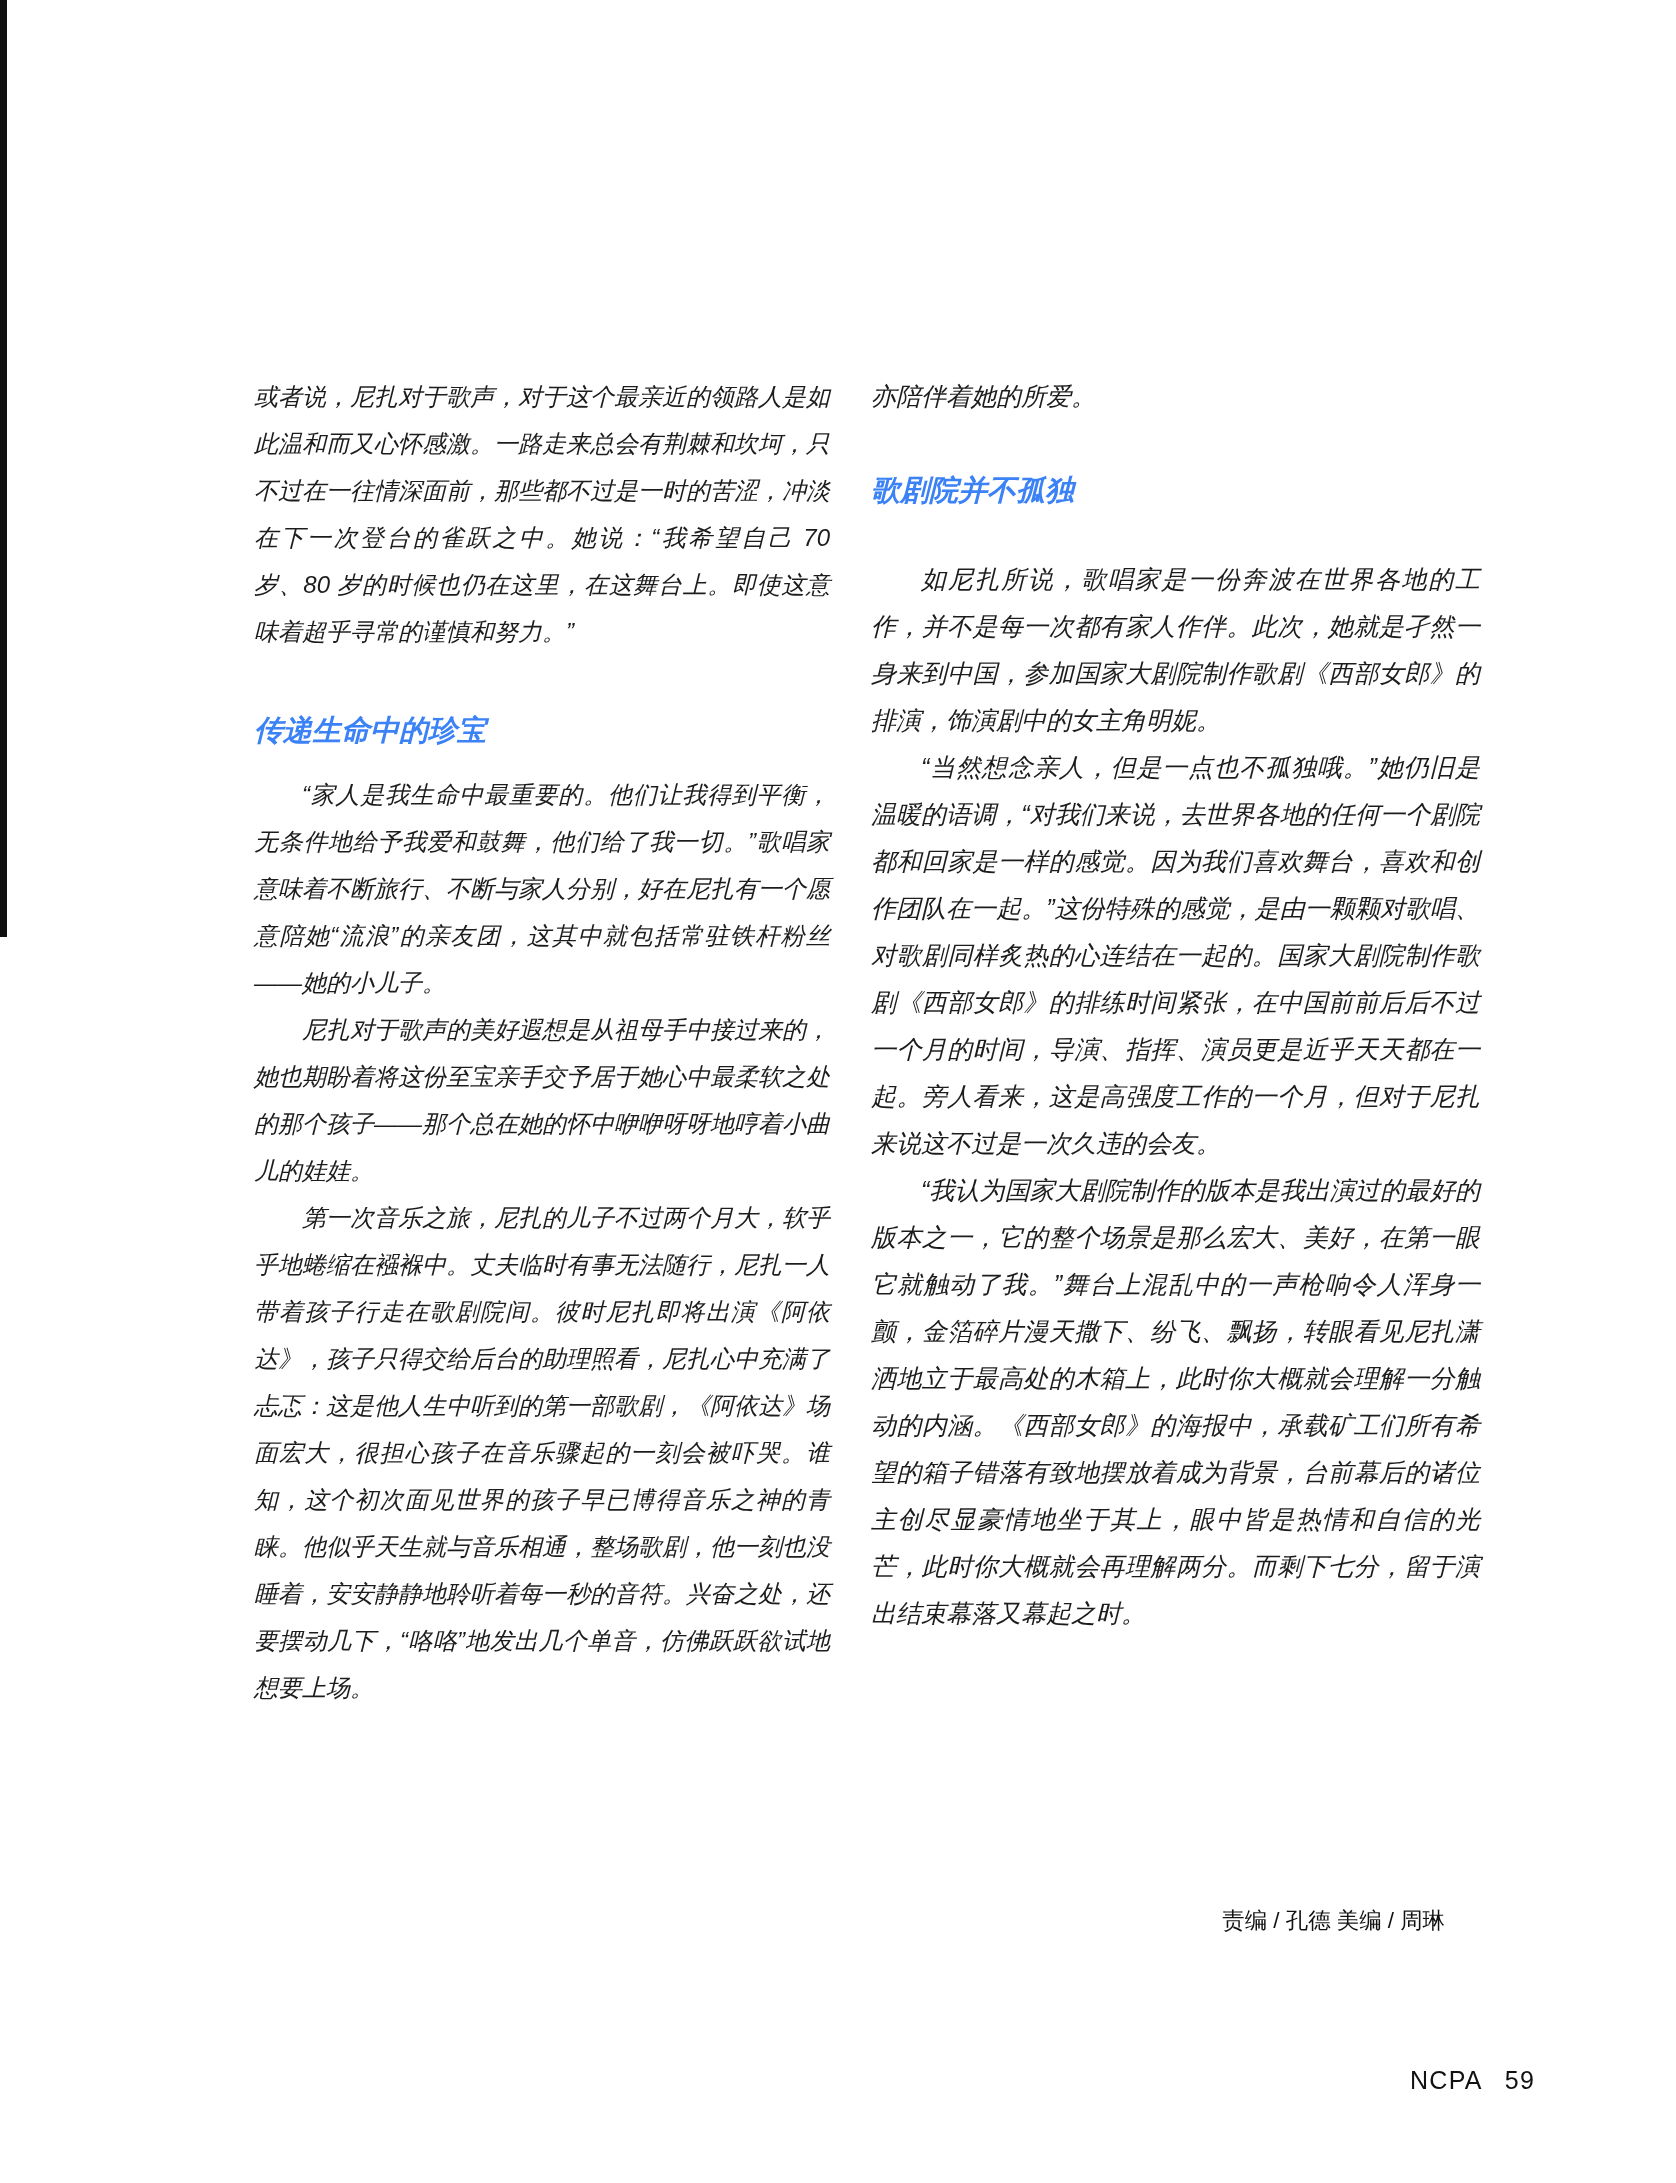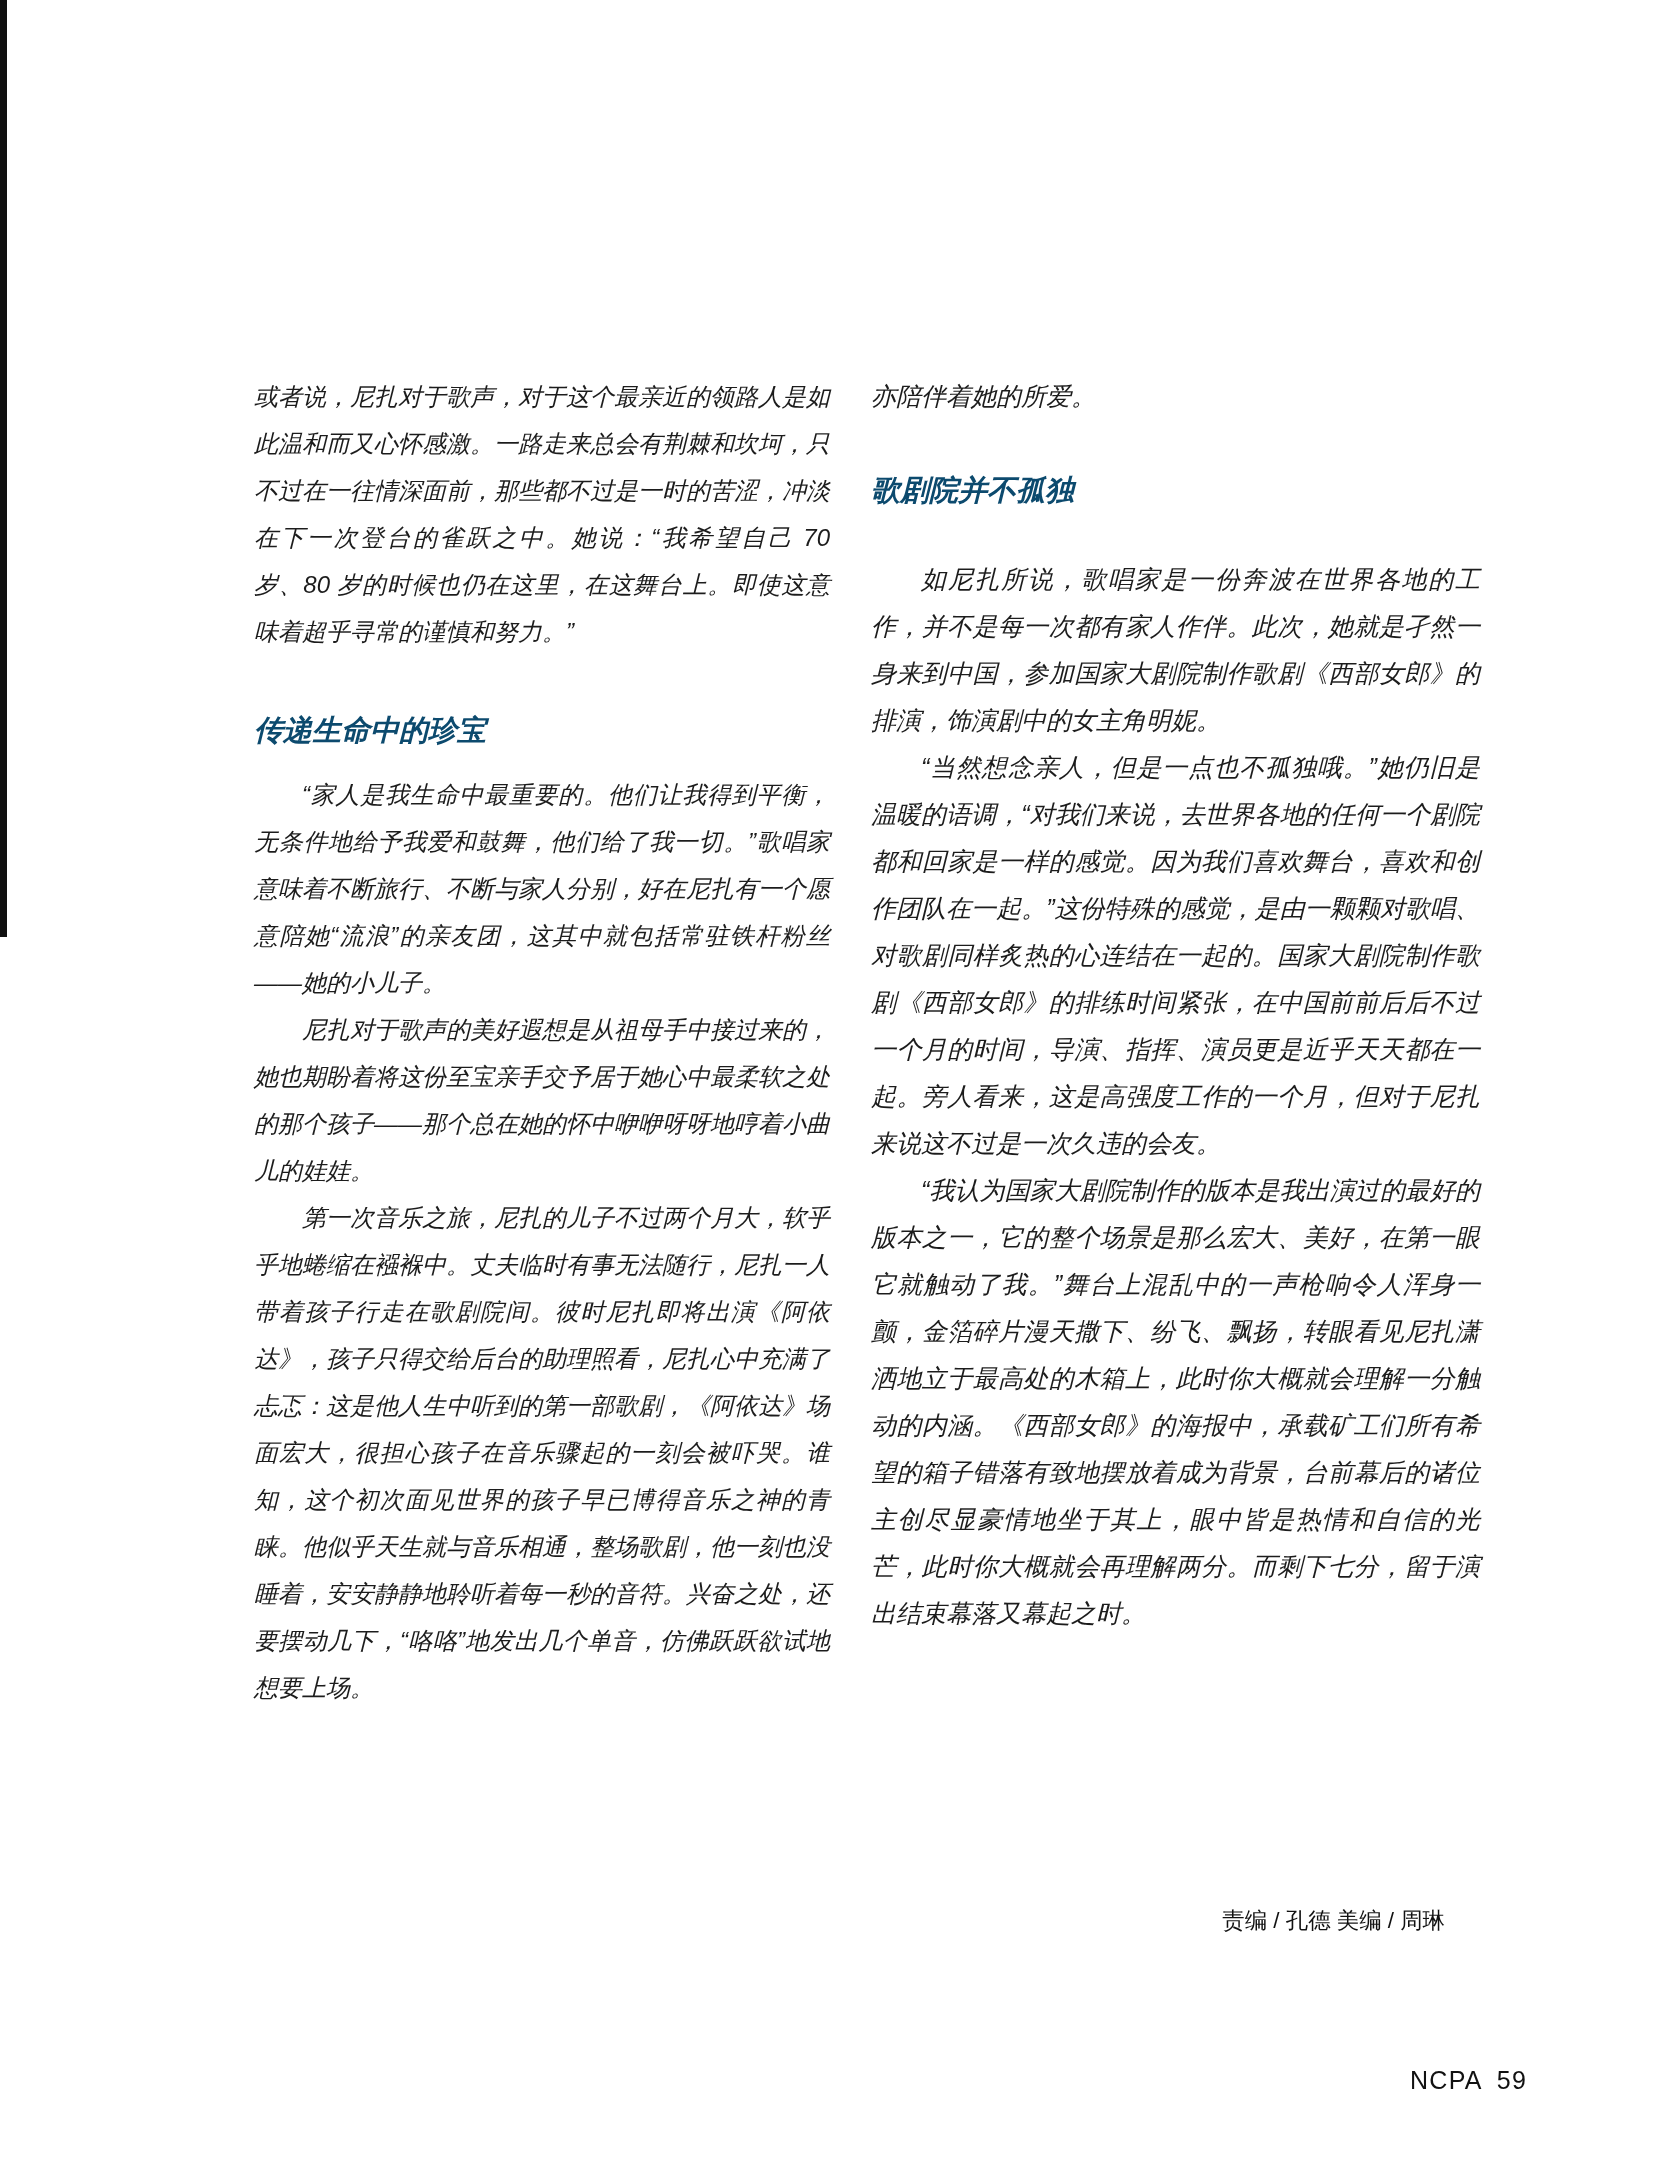--- a/index.html
+++ b/index.html
@@ -45,21 +45,21 @@
     margin: 0;
     text-indent: 2em;
   }
   .column p.no-indent {
     text-indent: 0;
   }
   h2.section {
     font-size: 29px;
     line-height: 32px;
     font-weight: bold;
-    color: #0c4a6e;
+    color: #3b82f6;
     text-indent: 0;
     text-align: left;
   }
   .h-left  { margin: 59px 0 25px 0; }
   .h-right { margin: 54px 0 50px 0; }
   .seal {
     display: inline-flex;
     flex-direction: column;
     justify-content: center;
     align-items: center;
@@ -92,21 +92,21 @@
     position: absolute;
     left: 1410px;
     top: 2066px;
     font-size: 25px;
     line-height: 29px;
     color: #111111;
     letter-spacing: 1.3px;
     white-space: nowrap;
   }
   .pageno .num {
-    margin-left: 14px;
+    margin-left: 22px;
   }
 </style>
 </head>
 <body>
 
 <div class="left-rule"></div>
 
 <section class="column col-left">
   <p class="no-indent">或者说，尼扎对于歌声，对于这个最亲近的领路人是如此温和而又心怀感激。一路走来总会有荆棘和坎坷，只不过在一往情深面前，那些都不过是一时的苦涩，冲淡在下一次登台的雀跃之中。她说：“我希望自己 70 岁、80 岁的时候也仍在这里，在这舞台上。即使这意味着超乎寻常的谨慎和努力。”</p>
   <h2 class="section h-left">传递生命中的珍宝</h2>

